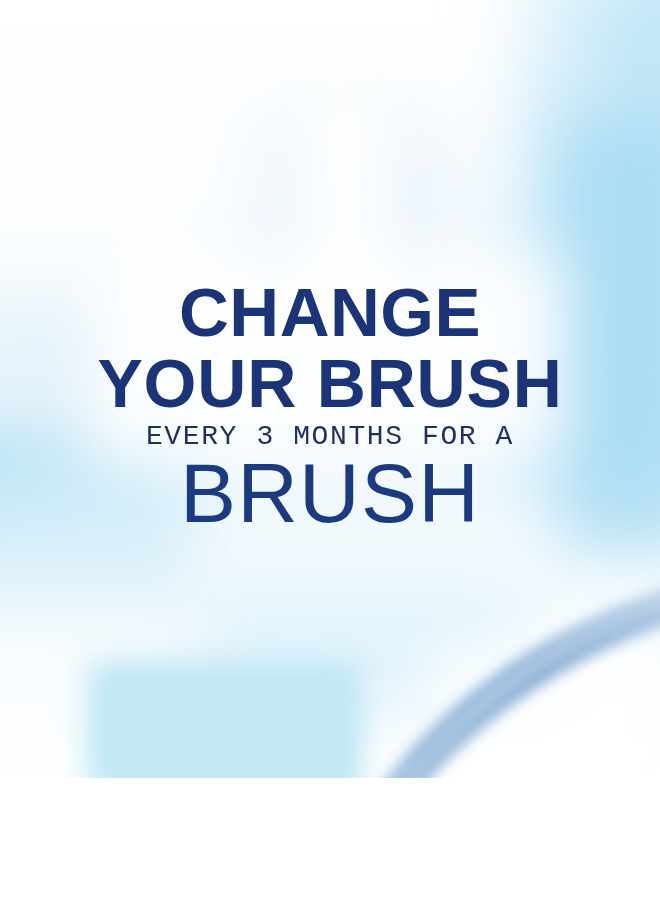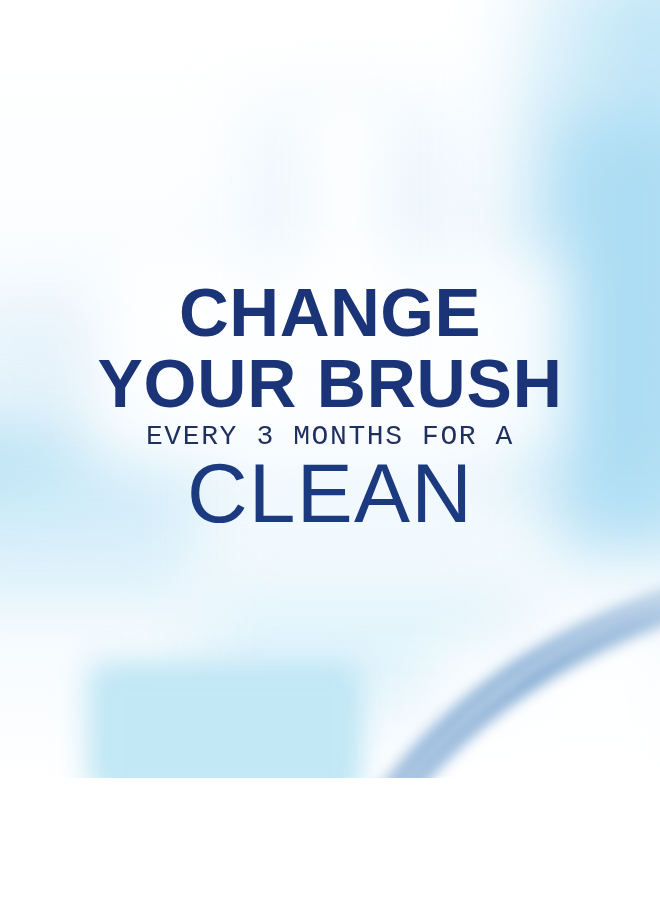--- a/index.html
+++ b/index.html
@@ -250,17 +250,17 @@
       </svg>
     </div>
 
     <div class="blob-text-glow"></div>
   </div>
 
   <div id="headline">
     <span class="line l-change">CHANGE</span>
     <span class="line l-yourbrush">YOUR BRUSH</span>
     <span class="line l-every">EVERY 3 MONTHS FOR A</span>
-    <span class="line l-clean">CLEAN</span>
+    <span class="line l-clean">BRUSH</span>
   </div>
 
   <div id="letterbox"></div>
 </div>
 
 </body></html>

